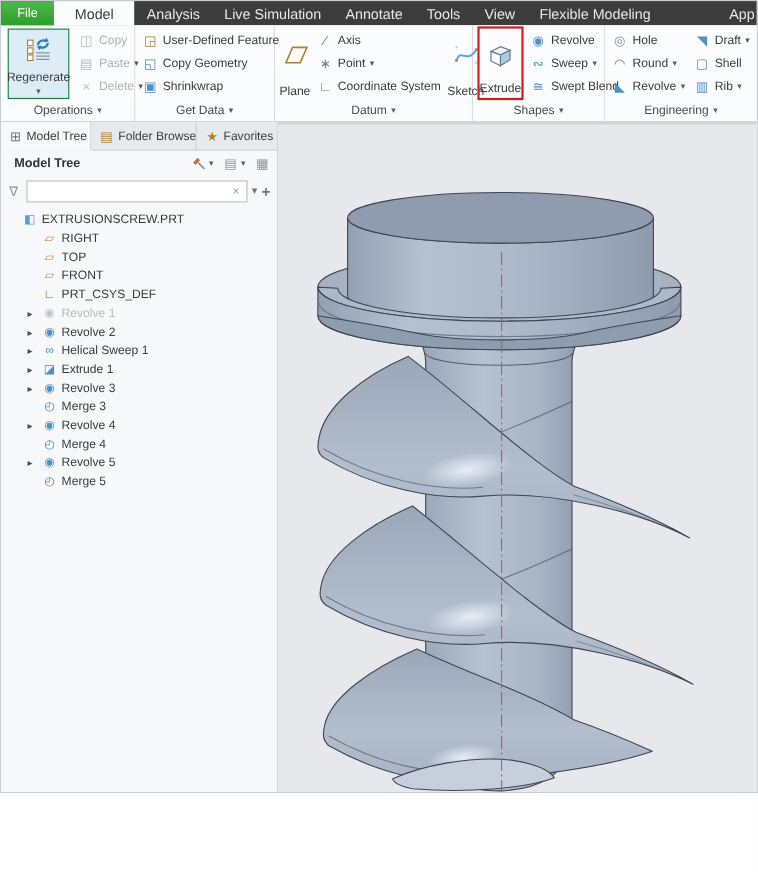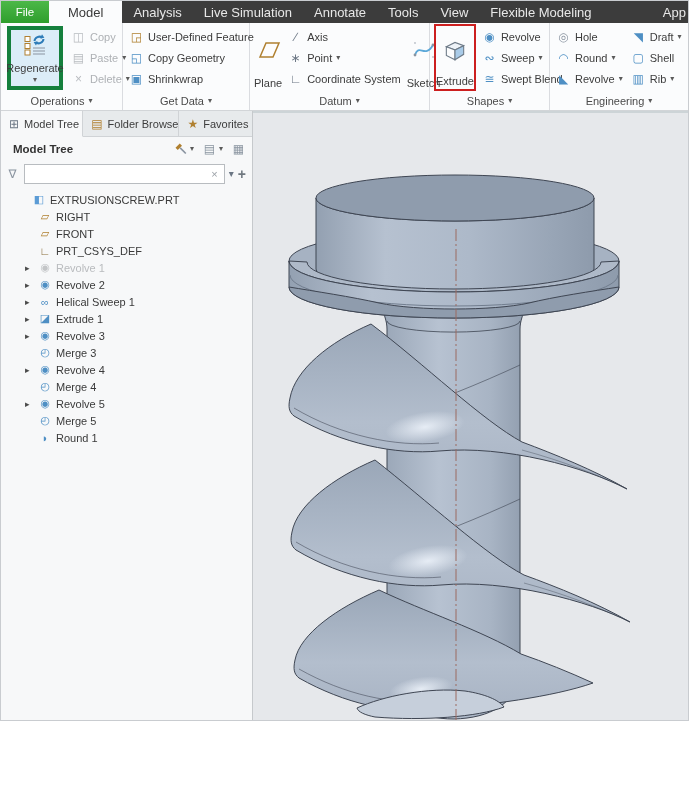--- a/index.html
+++ b/index.html
@@ -23,21 +23,21 @@
                font-size:11px; color:#4a4a4a; }
   .caret { font-size:8px; color:#5a5a5a; line-height:1; }
   .col { display:flex; flex-direction:column; justify-content:space-around; padding:1px 0; }
   .sbtn { display:flex; align-items:center; gap:4px; font-size:11px; color:#3c3c3c; height:18px; white-space:nowrap; padding:0 2px;}
   .sbtn.disabled { color:#aeb1b5; }
   .sbtn.disabled .ic { color:#b9bcc0 !important; }
   .ic { display:inline-block; width:15px; text-align:center; font-size:12px; line-height:1; }
   .bigbtn { width:46px; display:flex; flex-direction:column; align-items:center; justify-content:flex-end;
             font-size:11px; color:#3c3c3c; padding-bottom:2px; gap:2px; }
   .bigbtn .bicon { flex:1; display:flex; align-items:center; justify-content:center; }
-  .regen { width:56px; background:#dcedf8; border:4px solid #15803d; margin:1px 2px; }
+  .regen { width:56px; background:#dcedf8; border:1px solid #15803d; margin:1px 2px; }
   .extrude-box { border:2px solid #cc1f1f; width:44px; margin-top:-1px; }
   
   .ic.tan { color:#b08030; } .ic.blue { color:#4e8fc4; } .ic.gray { color:#6b7684; } .ic.steel{ color:#8a94a0; }
 
   
   .main { display:flex; height:683px; }
 
   
   .panel { width:252px; background:#f7f8f9; border-right:1px solid #c6c9cc; display:flex; flex-direction:column; }
   .ptabs { height:26px; background:#e7eaec; display:flex; border-bottom:1px solid #d0d3d6; }
@@ -49,21 +49,21 @@
   .phead .title { font-weight:bold; font-size:11.5px; color:#333; flex:1; }
   .hico { display:flex; align-items:center; gap:2px; margin-left:8px; color:#7a8490; font-size:12px; }
   .filter-row { height:26px; display:flex; align-items:center; padding:0 6px 0 4px; gap:4px; }
   .search-box { flex:1; height:20px; background:#fff; border:1px solid #b8bcc0; display:flex; align-items:center; padding:0 4px; }
   .search-box input { flex:1; border:none; outline:none; font-size:11px; background:transparent; min-width:0;}
   .clear-x { color:#9aa0a6; font-size:11px; padding:0 2px; }
   .mini { color:#6b7684; font-size:10px; } .plus { color:#707880; font-size:14px; font-weight:bold; }
 
   .tree { padding:4px 0 0 0; flex:1; overflow:hidden; }
   .trow { height:17px; display:flex; align-items:center; font-size:11px; color:#3a3a3a; padding-left:24px; }
-  .tree .trow:first-child { padding-left:18px; }
+  .tree .trow:first-child { padding-left:6px; }
   .trow .arr { width:12px; font-size:9px; color:#4a4a4a; visibility:hidden; flex:none;}
   .trow[data-arrow="true"] .arr { visibility:visible; }
   .tico { width:16px; text-align:center; font-size:11px; flex:none; }
   .tlbl { margin-left:3px; white-space:nowrap; }
   .trow[data-state="suppressed"] { color:#b9bbbe; }
   .trow[data-state="suppressed"] .tico[data-icon] { color:#c3c5c7 !important; }
   .tico[data-icon="part"]{color:#5b9bd5} .tico[data-icon="plane"]{color:#b08030}
   .tico[data-icon="csys"]{color:#8a6d3b} .tico[data-icon="revolve"]{color:#4e8fc4}
   .tico[data-icon="helix"]{color:#4e8fc4} .tico[data-icon="merge"]{color:#4e8fc4}
   .tico[data-icon="extrude"]{color:#4e8fc4} .tico[data-icon="round"]{color:#4e8fc4}
@@ -336,20 +336,25 @@
             <span class="tlbl">EXTRUSIONSCREW.PRT</span>
           </div>
         <div class="trow" data-arrow="false" data-state="normal">
             <span class="arr">▸</span>
             <span class="tico" data-icon="plane"></span>
             <span class="tlbl">RIGHT</span>
           </div>
         <div class="trow" data-arrow="false" data-state="normal">
             <span class="arr">▸</span>
             <span class="tico" data-icon="plane"></span>
+            <span class="tlbl">TOP</span>
+          </div>
+        <div class="trow" data-arrow="false" data-state="normal">
+            <span class="arr">▸</span>
+            <span class="tico" data-icon="plane"></span>
             <span class="tlbl">FRONT</span>
           </div>
         <div class="trow" data-arrow="false" data-state="normal">
             <span class="arr">▸</span>
             <span class="tico" data-icon="csys"></span>
             <span class="tlbl">PRT_CSYS_DEF</span>
           </div>
         <div class="trow" data-arrow="true" data-state="suppressed">
             <span class="arr">▸</span>
             <span class="tico" data-icon="revolve"></span>
@@ -392,25 +397,20 @@
           </div>
         <div class="trow" data-arrow="true" data-state="normal">
             <span class="arr">▸</span>
             <span class="tico" data-icon="revolve"></span>
             <span class="tlbl">Revolve 5</span>
           </div>
         <div class="trow" data-arrow="false" data-state="normal">
             <span class="arr">▸</span>
             <span class="tico" data-icon="merge"></span>
             <span class="tlbl">Merge 5</span>
-          </div>
-        <div class="trow" data-arrow="false" data-state="normal">
-            <span class="arr">▸</span>
-            <span class="tico" data-icon="round"></span>
-            <span class="tlbl">Round 1</span>
           </div>
 
       </div>
       <div class="panel-fill"></div>
     </div>
 
     <div class="viewport">
       <div class="vp-top"></div>
       <svg width="437" height="683" viewBox="0 0 437 683">
         <defs>

